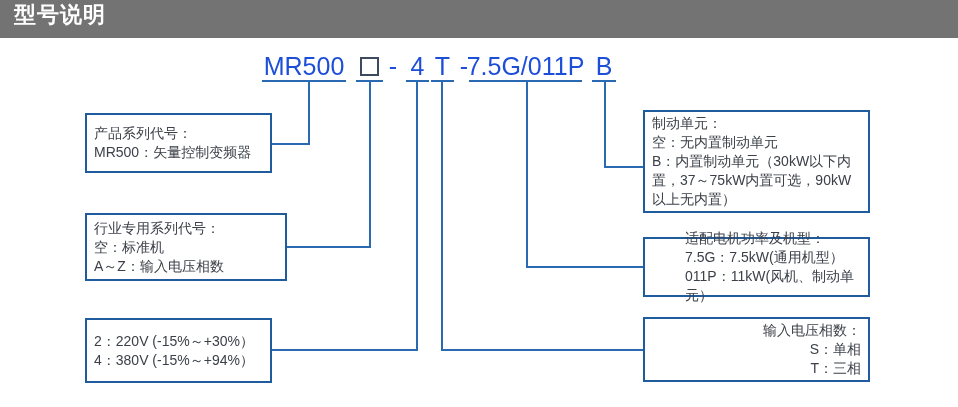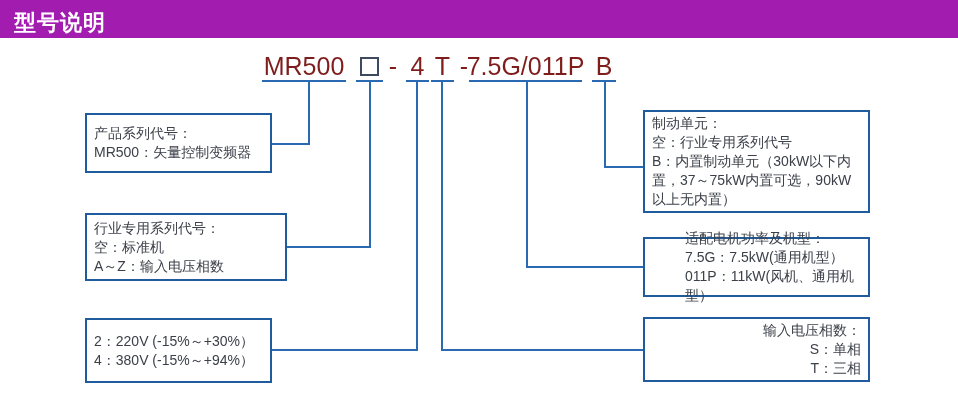--- a/index.html
+++ b/index.html
@@ -6,32 +6,32 @@
   .stage{
     position:relative;
     width:958px;height:407px;
     background:#ffffff;
     font-family:"Liberation Sans","DejaVu Sans",sans-serif;
     overflow:hidden;
   }
   
   .header-bar{
     position:absolute;left:0;top:0;width:958px;height:38px;
-    background:#a21caf;
-    display:flex;align-items:flex-end;
+    background:#737373;
+    display:flex;align-items:flex-start;
   }
   .header-title{
     color:#ffffff;font-size:22px;font-weight:bold;
     padding-left:14px;letter-spacing:1px;
   }
   
   .seg{
     position:absolute;top:52px;height:28px;
     display:flex;align-items:center;justify-content:center;
-    font-size:25px;color:#7f1d1d;white-space:nowrap;
+    font-size:25px;color:#1d4ed8;white-space:nowrap;
   }
   .seg.u{border-bottom:2px solid #2a6ab2;}
   .square-glyph{
     width:15px;height:15px;border:2px solid #3d4a5f;
     display:inline-block;background:#fff;
   }
   
   .connectors{position:absolute;left:0;top:0;}
   
   .callout{
@@ -98,28 +98,28 @@
     <div class="ln">A～Z：输入电压相数</div>
   </div>
 
   <div class="callout" style="left:85px;top:318px;width:187px;height:65px;">
     <div class="ln">2：220V (-15%～+30%）</div>
     <div class="ln">4：380V (-15%～+94%）</div>
   </div>
 
   <div class="callout" style="left:643px;top:110px;width:227px;height:103px;">
     <div class="ln">制动单元：</div>
-    <div class="ln">空：行业专用系列代号</div>
+    <div class="ln">空：无内置制动单元</div>
     <div class="ln">B：内置制动单元（30kW以下内置，37～75kW内置可选，90kW以上无内置）</div>
   </div>
 
   <div class="callout" style="left:643px;top:237px;width:227px;height:60px;padding-left:40px;">
     <div class="ln">适配电机功率及机型：</div>
     <div class="ln">7.5G：7.5kW(通用机型）</div>
-    <div class="ln">011P：11kW(风机、通用机型）</div>
+    <div class="ln">011P：11kW(风机、制动单元）</div>
   </div>
 
   <div class="callout" style="left:643px;top:317px;width:227px;height:65px;align-items:flex-end;">
     <div class="ln">输入电压相数：</div>
     <div class="ln">S：单相</div>
     <div class="ln">T：三相</div>
   </div>
 
 </div>
 

